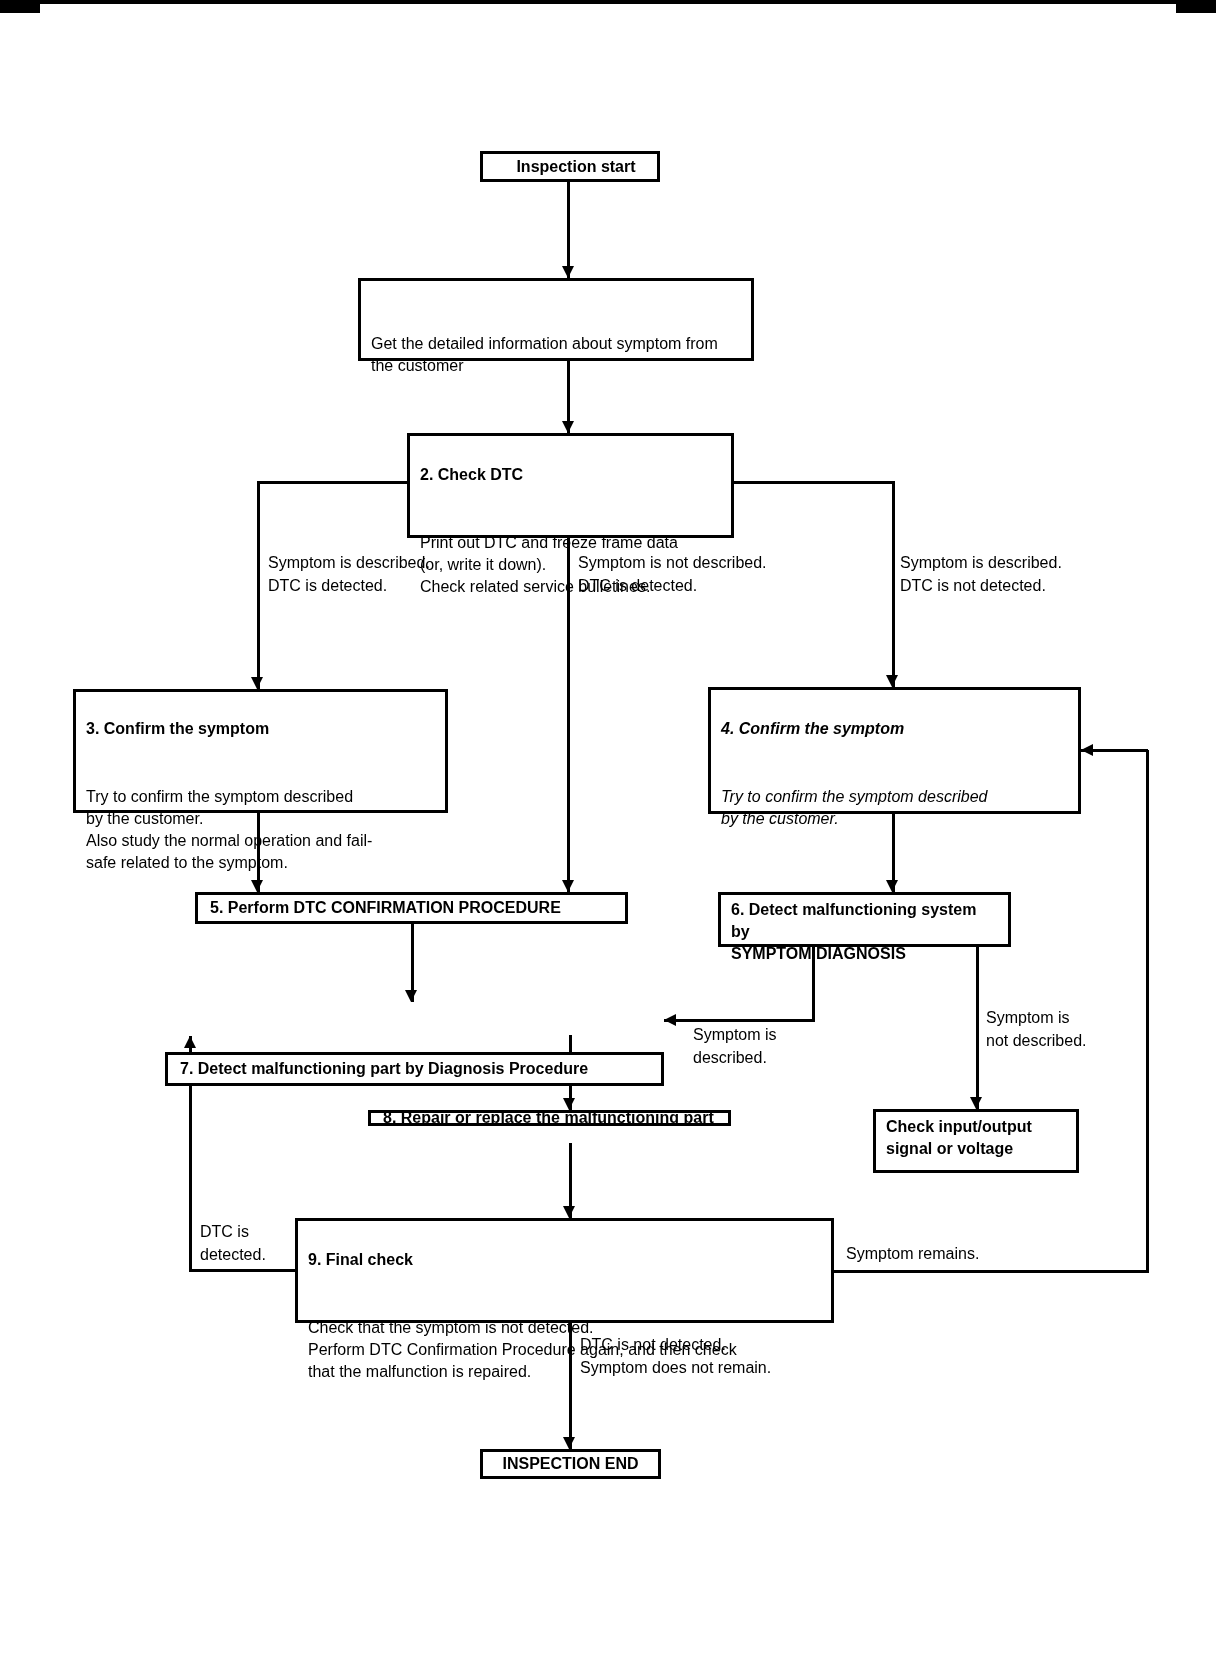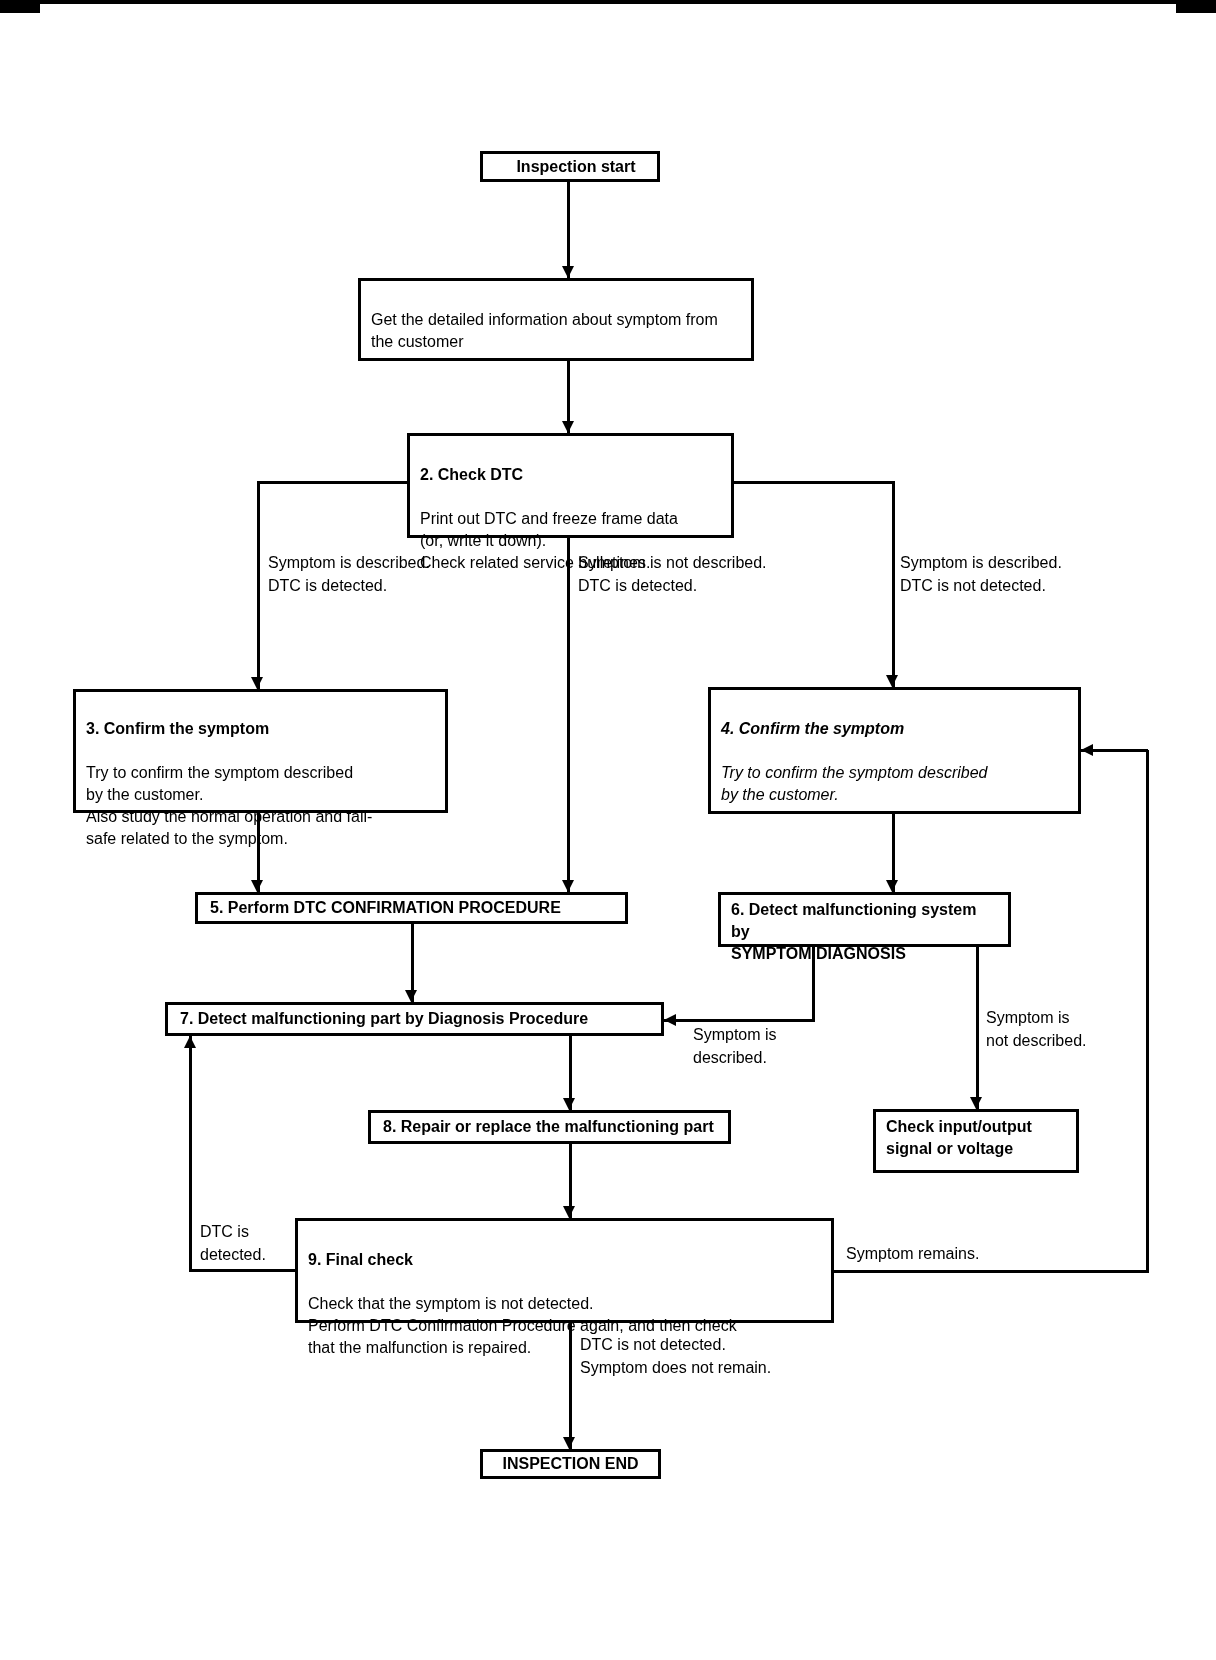--- a/index.html
+++ b/index.html
@@ -1,21 +1,21 @@
 <!DOCTYPE html>
 <html><head>
 <meta charset="utf-8">
 <style>
   html,body{margin:0;padding:0;background:#fff;}
   .canvas{position:relative;width:1216px;height:1660px;background:#ffffff;
           font-family:"Liberation Sans",sans-serif;color:#000;overflow:hidden;}
   .node{position:absolute;border:3px solid #000;background:#fff;box-sizing:border-box;
         font-size:16px;line-height:22px;padding:6px 10px;white-space:pre-line;}
   .node .title{display:block;font-weight:bold;white-space:pre-line;}
-  .node .body{display:block;white-space:pre-line;}
+  .node .body{display:block;white-space:pre-line;margin-top:24px;}
   .node.flex-center{display:flex;align-items:center;justify-content:center;
         text-align:center;font-weight:bold;padding:0 4px;}
   .node.flex-left{display:flex;align-items:center;font-weight:bold;padding:0 12px;text-align:right;}
   .node.bold-multiline{font-weight:bold;padding:4px 10px;}
   .hline,.vline{position:absolute;background:#000;}
   .hline{height:3px;}
   .vline{width:3px;}
   .arrow-down{position:absolute;width:0;height:0;
         border-left:6px solid transparent;border-right:6px solid transparent;
         border-top:12px solid #000;}
@@ -114,23 +114,23 @@
     <span class="title">4. Confirm the symptom</span>
     <span class="body">Try to confirm the symptom described
 by the customer.</span>
   </div>
 
   <div class="node flex-left" style="left:195px;top:892px;width:433px;height:32px;">5. Perform DTC CONFIRMATION PROCEDURE</div>
 
   <div class="node bold-multiline" style="left:718px;top:892px;width:293px;height:55px;">6. Detect malfunctioning system by
 SYMPTOM DIAGNOSIS</div>
 
-  <div class="node flex-left" style="left:165px;top:1002px;width:499px;height:34px;">7. Detect malfunctioning part by Diagnosis Procedure</div>
+  <div class="node flex-left" style="left:165px;top:1052px;width:499px;height:34px;">7. Detect malfunctioning part by Diagnosis Procedure</div>
 
-  <div class="node flex-left" style="left:368px;top:1110px;width:363px;height:34px;">8. Repair or replace the malfunctioning part</div>
+  <div class="node flex-left" style="left:368px;top:1110px;width:363px;height:16px;">8. Repair or replace the malfunctioning part</div>
 
   <div class="node bold-multiline" style="left:873px;top:1109px;width:206px;height:64px;">Check input/output
 signal or voltage</div>
 
   <div class="node" style="left:295px;top:1218px;width:539px;height:105px;">
     <span class="title">9. Final check</span>
     <span class="body">Check that the symptom is not detected.
 Perform DTC Confirmation Procedure again, and then check
 that the malfunction is repaired.</span>
   </div>

